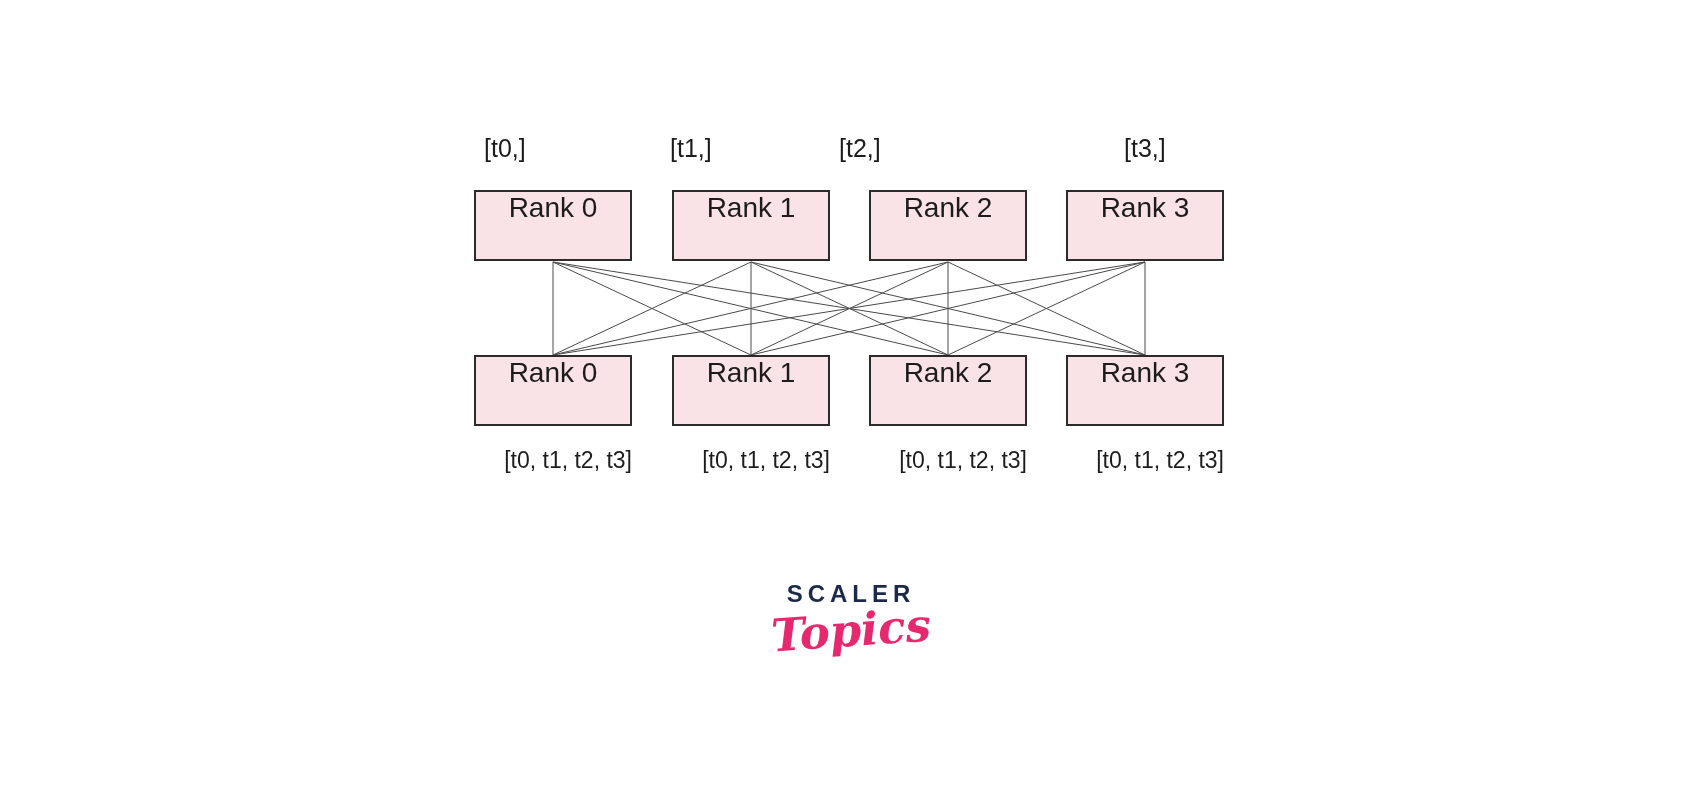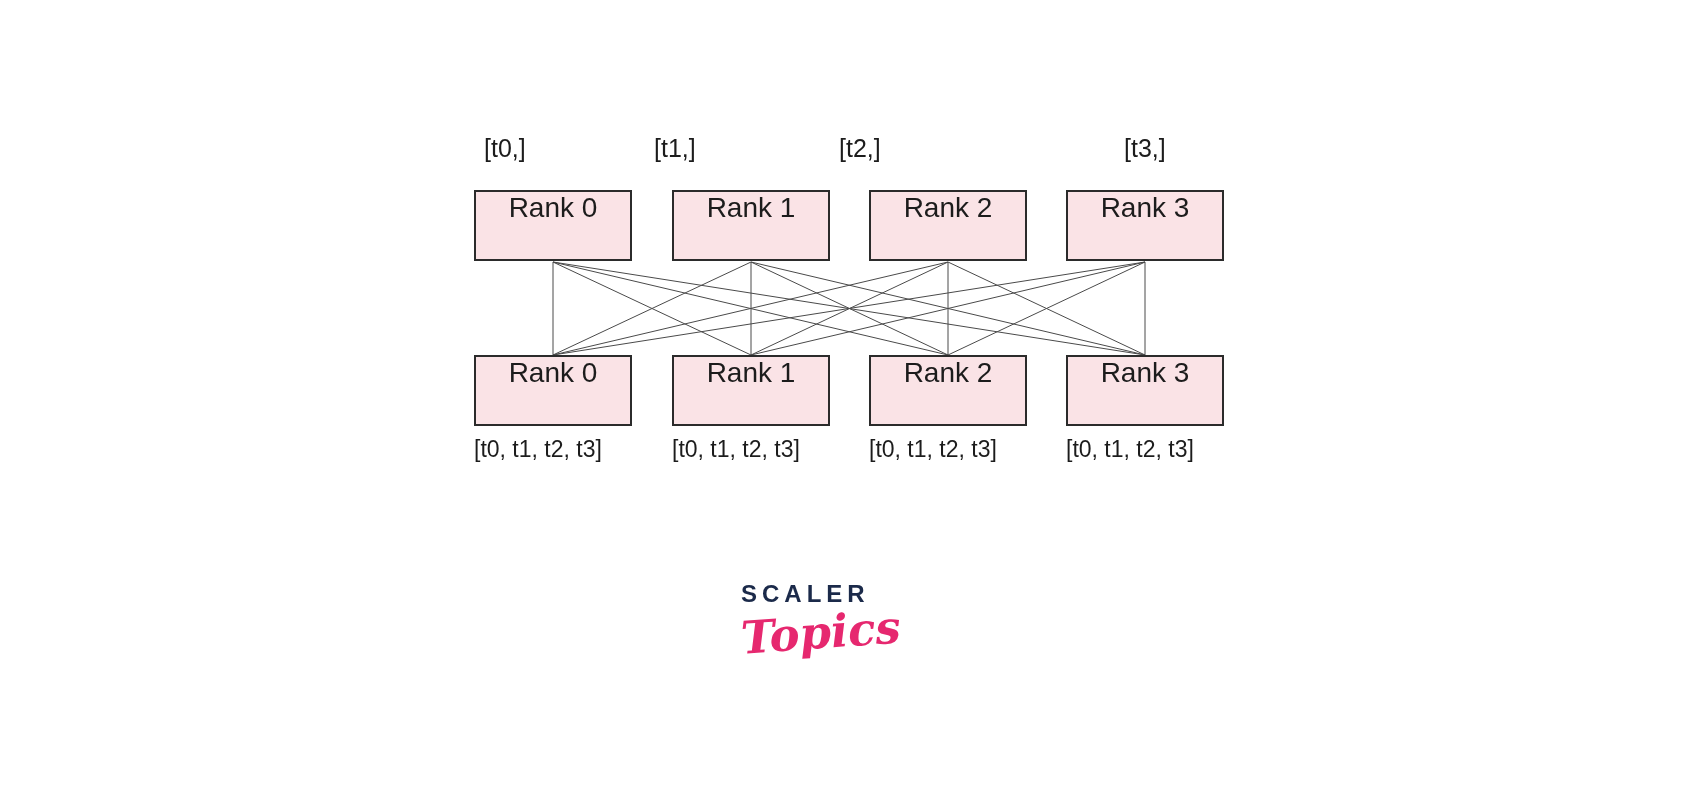--- a/index.html
+++ b/index.html
@@ -10,22 +10,22 @@
   .edges{position:absolute;left:0;top:0;width:1701px;height:794px;}
   .node{
     position:absolute;width:154px;height:67px;
     background:#fae3e6;border:2px solid #2b2b2b;
     display:flex;align-items:flex-start;justify-content:center;
     font-size:28px;color:#1c1c1c;
   }
   .node-top{top:190px;}
   .node-bottom{top:355px;}
   .tensor-top{position:absolute;top:134px;font-size:25px;white-space:nowrap;}
-  .tensor-bottom{position:absolute;top:436px;width:158px;text-align:left;font-size:23px;white-space:nowrap;}
-  .logo{position:absolute;left:741px;top:581px;width:220px;text-align:left;}
+  .tensor-bottom{position:absolute;top:447px;width:158px;text-align:right;font-size:23px;white-space:nowrap;}
+  .logo{position:absolute;left:741px;top:581px;width:220px;text-align:center;}
   .logo-brand{font-size:24px;font-weight:800;letter-spacing:5px;color:#1b2a4a;line-height:1.05;}
   .logo-script{
     font-family:"DejaVu Serif","Liberation Serif",serif;font-style:italic;font-weight:bold;
     font-size:45px;color:#e6286f;line-height:1;margin-top:2px;transform:rotate(-4deg);
   }
 </style>
 </head>
 <body>
 
 <div class="canvas">
@@ -43,21 +43,21 @@
       <line x1="948" y1="262" x2="751" y2="355" stroke="#4a4a4a" stroke-width="1"></line>
       <line x1="948" y1="262" x2="948" y2="355" stroke="#4a4a4a" stroke-width="1"></line>
       <line x1="948" y1="262" x2="1145" y2="355" stroke="#4a4a4a" stroke-width="1"></line>
       <line x1="1145" y1="262" x2="553" y2="355" stroke="#4a4a4a" stroke-width="1"></line>
       <line x1="1145" y1="262" x2="751" y2="355" stroke="#4a4a4a" stroke-width="1"></line>
       <line x1="1145" y1="262" x2="948" y2="355" stroke="#4a4a4a" stroke-width="1"></line>
       <line x1="1145" y1="262" x2="1145" y2="355" stroke="#4a4a4a" stroke-width="1"></line>
     </svg>
 
   <div class="tensor-top" style="left:484px">[t0,]</div>
-  <div class="tensor-top" style="left:654px">[t1,]</div>
+  <div class="tensor-top" style="left:670px">[t1,]</div>
   <div class="tensor-top" style="left:839px">[t2,]</div>
   <div class="tensor-top" style="left:1124px">[t3,]</div>
 
   <div class="node node-top" style="left:474px">
       <span>Rank 0</span>
     </div>
   <div class="node node-top" style="left:672px">
       <span>Rank 1</span>
     </div>
   <div class="node node-top" style="left:869px">

